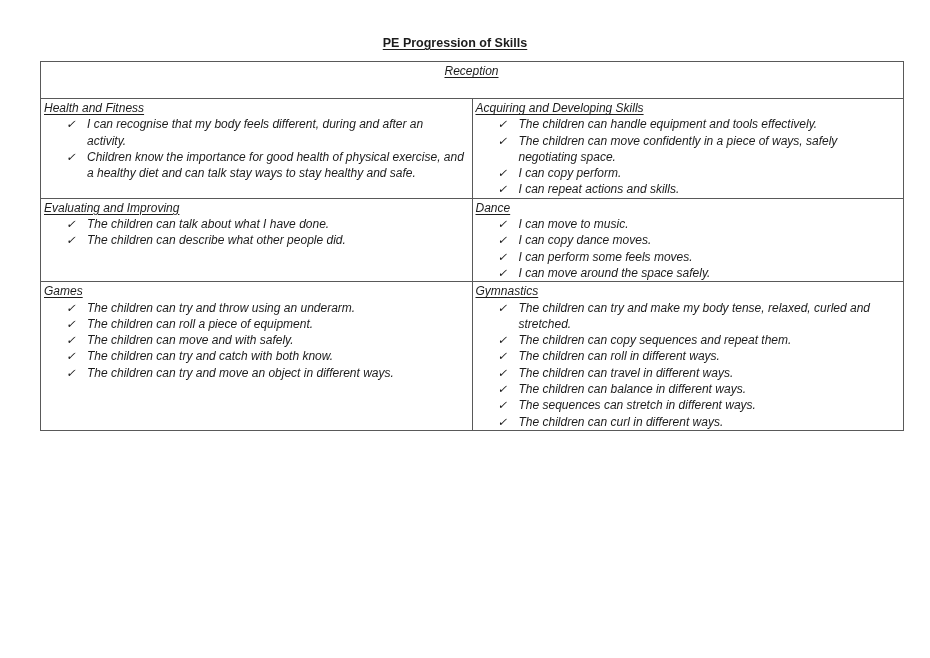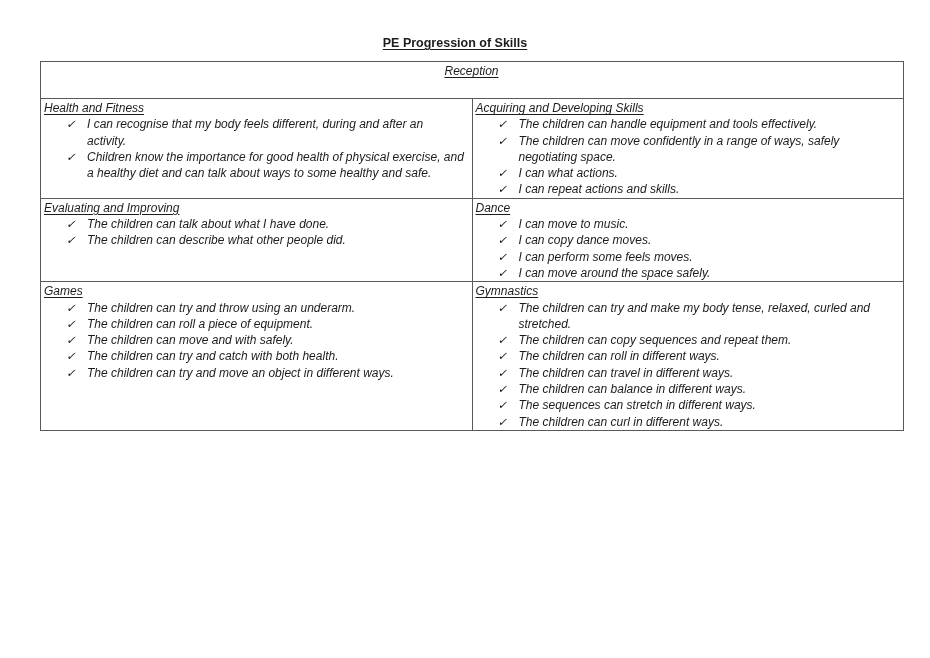--- a/index.html
+++ b/index.html
@@ -92,38 +92,38 @@
       <tr class="row-1">
         <td>
           <div class="cell-heading">Health and Fitness</div>
           <div class="items">
               <div class="item">
                 <span class="check">✓</span>
                 <span class="item-text">I can recognise that my body feels different, during and after an activity.</span>
               </div>
               <div class="item">
                 <span class="check">✓</span>
-                <span class="item-text">Children know the importance for good health of physical exercise, and a healthy diet and can talk about ways to some healthy and safe.</span>
+                <span class="item-text">Children know the importance for good health of physical exercise, and a healthy diet and can talk stay ways to stay healthy and safe.</span>
               </div>
             </div>
         </td>
         <td>
           <div class="cell-heading">Acquiring and Developing Skills</div>
           <div class="items">
               <div class="item">
                 <span class="check">✓</span>
                 <span class="item-text">The children can handle equipment and tools effectively.</span>
               </div>
               <div class="item">
                 <span class="check">✓</span>
-                <span class="item-text">The children can move confidently in a range of ways, safely negotiating space.</span>
-              </div>
-              <div class="item">
-                <span class="check">✓</span>
-                <span class="item-text">I can what actions.</span>
+                <span class="item-text">The children can move confidently in a piece of ways, safely negotiating space.</span>
+              </div>
+              <div class="item">
+                <span class="check">✓</span>
+                <span class="item-text">I can copy perform.</span>
               </div>
               <div class="item">
                 <span class="check">✓</span>
                 <span class="item-text">I can repeat actions and skills.</span>
               </div>
             </div>
         </td>
       </tr>
 
       <tr class="row-2">
@@ -174,21 +174,21 @@
               <div class="item">
                 <span class="check">✓</span>
                 <span class="item-text">The children can roll a piece of equipment.</span>
               </div>
               <div class="item">
                 <span class="check">✓</span>
                 <span class="item-text">The children can move and with safely.</span>
               </div>
               <div class="item">
                 <span class="check">✓</span>
-                <span class="item-text">The children can try and catch with both health.</span>
+                <span class="item-text">The children can try and catch with both know.</span>
               </div>
               <div class="item">
                 <span class="check">✓</span>
                 <span class="item-text">The children can try and move an object in different ways.</span>
               </div>
             </div>
         </td>
         <td>
           <div class="cell-heading">Gymnastics</div>
           <div class="items">

